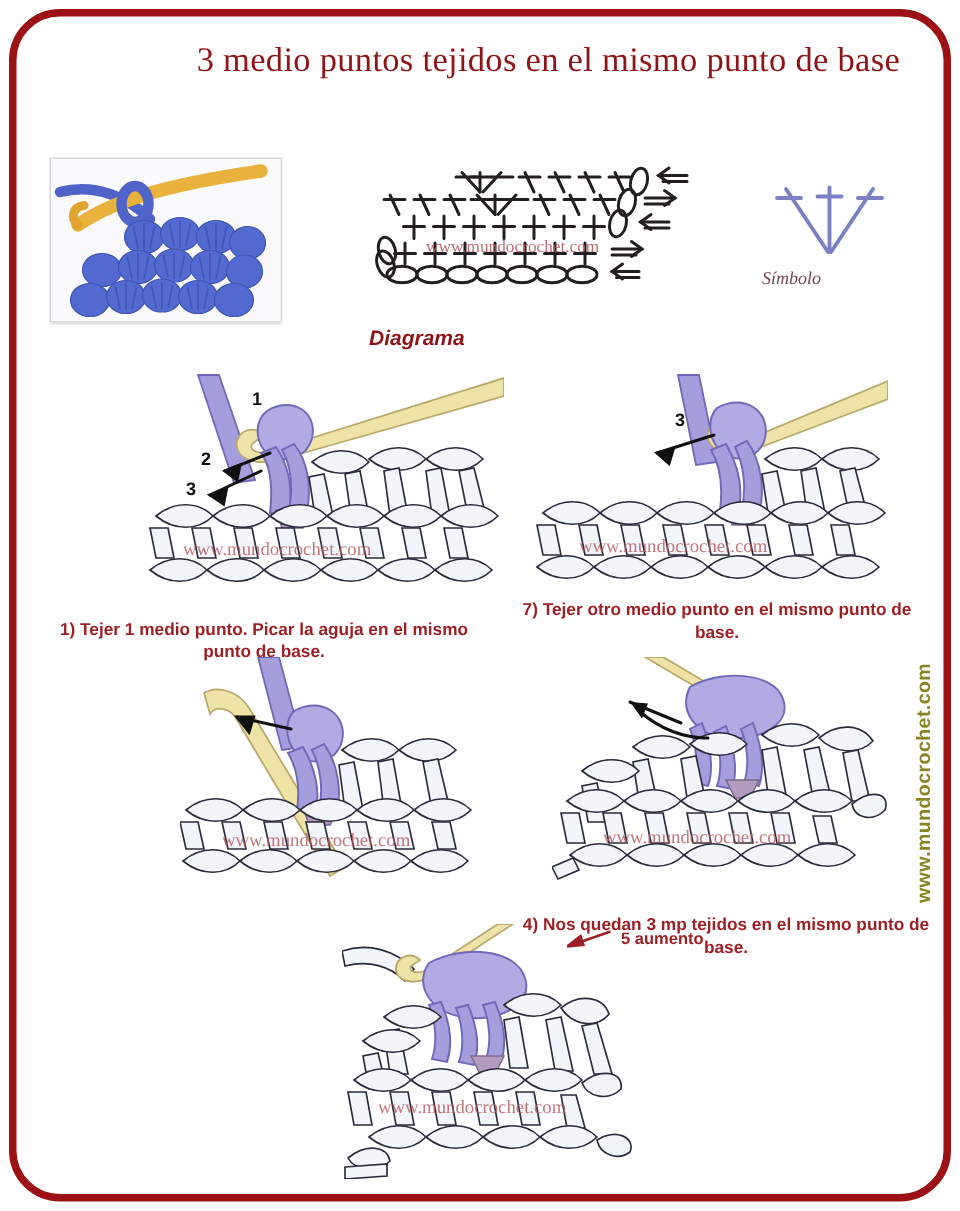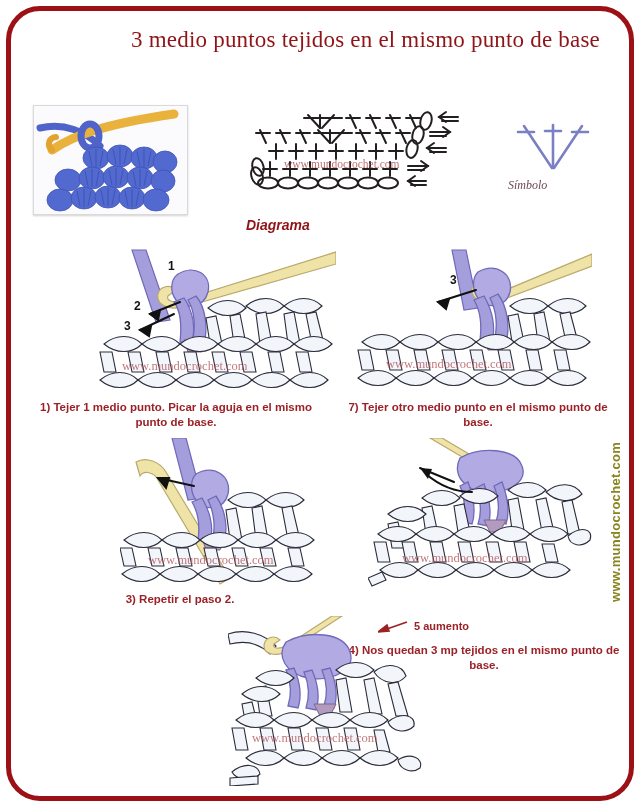--- a/index.html
+++ b/index.html
@@ -129,30 +129,30 @@
   .step-caption {
     position: absolute;
     text-align: center;
     color: #9c2127;
     font-size: 11.5px;
     font-weight: bold;
     line-height: 1.34;
   }
 
   #step1-art { left: 96px;  top: 248px; }
-  #step1-cap { left: 28px;  top: 400px; width: 296px; }
+  #step1-cap { left: 28px;  top: 413px; width: 296px; }
 
   #step2-art { left: 352px; top: 248px; }
   #step2-cap { left: 340px; top: 400px; width: 276px; }
 
   #step3-art { left: 120px; top: 438px; }
   #step3-cap { left: 40px;  top: 592px; width: 280px; }
 
   #step4-art { left: 368px; top: 438px; }
-  #step4-cap { left: 348px; top: 610px; width: 272px; margin-top: 33px; }
+  #step4-cap { left: 348px; top: 610px; width: 272px; }
 
   #step5-art { left: 228px; top: 616px; }
   #step5-cap { left: 32px;  top: 682px; width: 224px; }
 
   
   .aumento-label {
     position: absolute;
     left: 378px;
     top: 620px;
     color: #9c2127;
@@ -532,21 +532,20 @@
         </g>
       </g>
 
       <g stroke="#111" stroke-width="2" fill="#111">
         <path d="M38 40 L 74 48" stroke-linecap="round"></path>
         <path d="M38 40 L 49 40 L 46 50 Z"></path>
       </g>
       <text x="28" y="126" font-family="Liberation Serif, serif" font-size="12.5" fill="#b3565c" opacity="0.8">www.mundocrochet.com</text>
     </svg>
   </div>
-  <div class="step-caption" id="step3-cap">3) Repetir el paso 2.</div>
 
   <div class="step step-art" id="step4-art">
     <svg width="230" height="150" viewBox="0 0 230 150">
       <g stroke="#b9a96b" stroke-width="1.2" fill="#efe3a8">
         <path d="M62 0 L74 0 L118 26 C 126 32, 122 42, 112 42 C 104 42, 100 34, 106 30 L110 34 C 114 32, 112 28, 106 26 Z"></path>
       </g>
       <g stroke="#6f69b8" stroke-width="1.3" fill="#b1aae3">
         <path d="M92 20 C 112 8, 148 10, 154 28 C 160 44, 140 56, 116 54 C 96 52, 84 36, 92 20 Z"></path>
         <path d="M100 44 C 106 60, 108 74, 104 86 L 94 84 C 98 72, 96 58, 92 48 Z" fill="#a59edd"></path>
         <path d="M116 46 C 122 62, 124 76, 120 88 L 110 86 C 114 74, 112 60, 108 50 Z" fill="#a59edd"></path>

